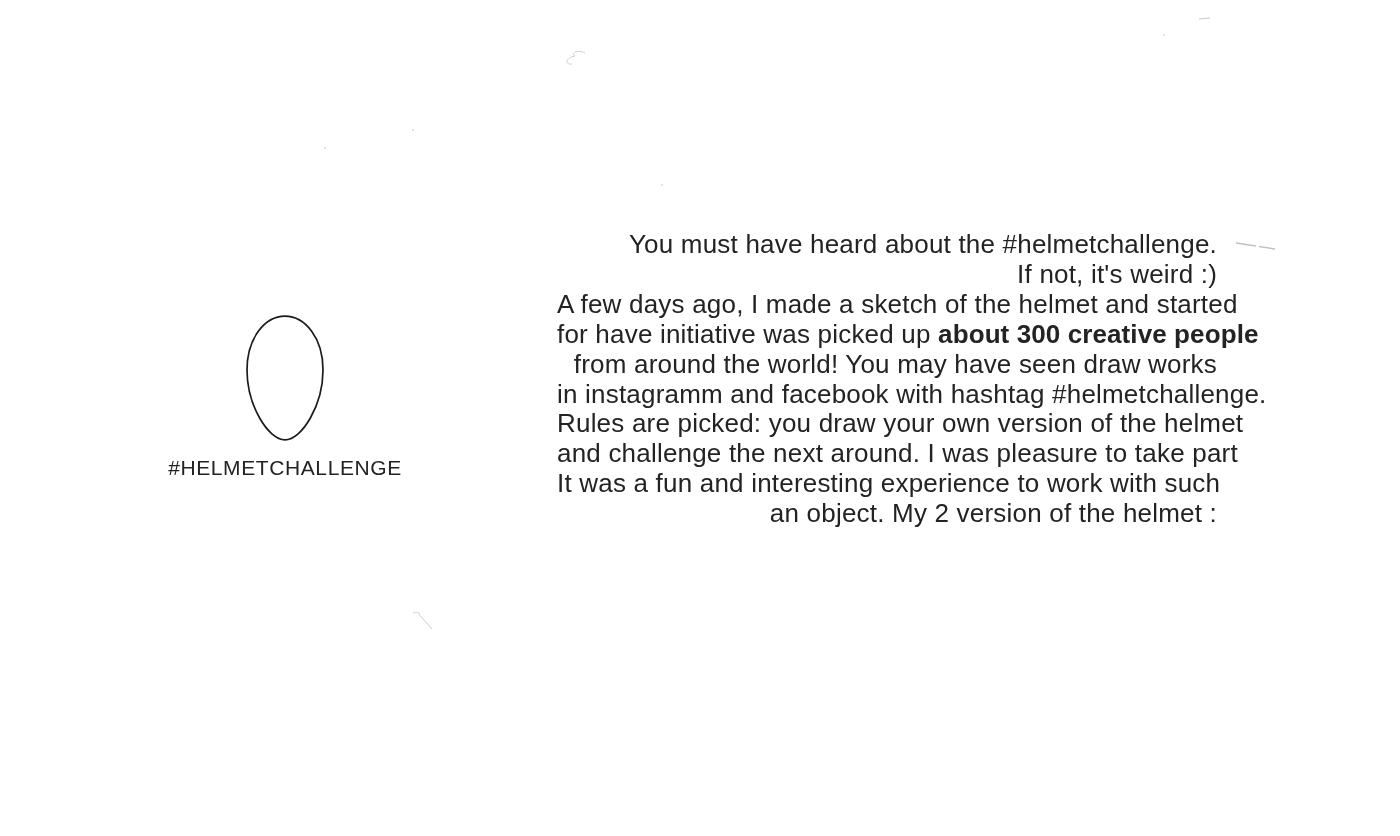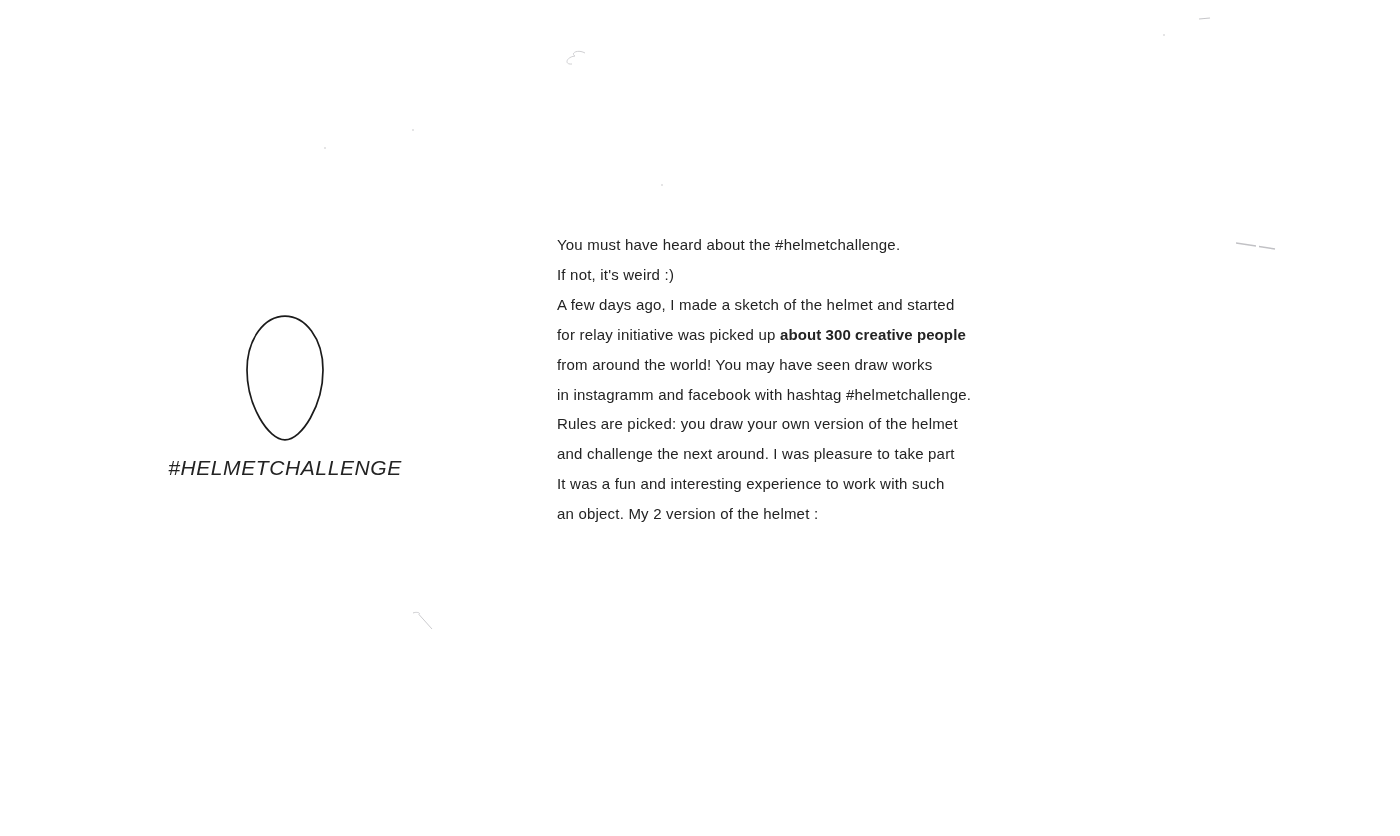--- a/index.html
+++ b/index.html
@@ -39,32 +39,32 @@
   }
   .caption{
     position:absolute;
     left:50%; top:141px;
     transform:translateX(-50%);
     white-space:nowrap;
     font-size:21px;
     letter-spacing:0.6px;
     color:var(--body-text);
     font-weight:400;
-    font-style:italic;
   }
   
   .article{
     position:absolute;
     left:557px; top:230px;
     width:660px;
-    font-size:15px;
+    font-size:26px;
     line-height:29.9px;
     letter-spacing:0.2px;
     color:var(--body-text);
     font-weight:400;
+    text-align:right;
   }
   .article .line{white-space:nowrap;}
   .article .bold{font-weight:700;letter-spacing:0.1px;}
   
   .artifact{position:absolute;pointer-events:none;}
   .artifact path, .artifact line{fill:none;stroke:var(--artifact);}
   .speck{
     position:absolute;
     width:2px;height:2px;border-radius:50%;
     background:var(--artifact);
@@ -85,21 +85,21 @@
                C 23 124.8, 2 90, 2 55
                C 2 23, 20 1.2, 40 1.2 Z"></path>
     </svg>
     <figcaption class="caption">#HELMETCHALLENGE</figcaption>
   </figure>
 
   <div class="article">
       <div class="line"><span>You must have heard about the #helmetchallenge.</span></div>
       <div class="line"><span>If not, it's weird :)</span></div>
       <div class="line"><span>A few days ago, I made a sketch of the helmet and started</span></div>
-      <div class="line"><span>for relay initiative was picked up </span><span class="bold">about 300 creative people</span></div>
+      <div class="line"><span>for have initiative was picked up </span><span class="bold">about 300 creative people</span></div>
       <div class="line"><span>from around the world! You may have seen draw works</span></div>
       <div class="line"><span>in instagramm and facebook with hashtag #helmetchallenge.</span></div>
       <div class="line"><span>Rules are picked: you draw your own version of the helmet</span></div>
       <div class="line"><span>and challenge the next around. I was pleasure to take part</span></div>
       <div class="line"><span>It was a fun and interesting experience to work with such</span></div>
       <div class="line"><span>an object. My 2 version of the helmet :</span></div>
     </div>
 
   <svg class="artifact" style="left:563px;top:49px;opacity:.55" width="26" height="22" viewBox="0 0 26 22" aria-hidden="true">
     <path d="M22 4 C 15 0, 7 4, 12 7 C 3 8, 1 16, 9 15" stroke-width="1"></path>

